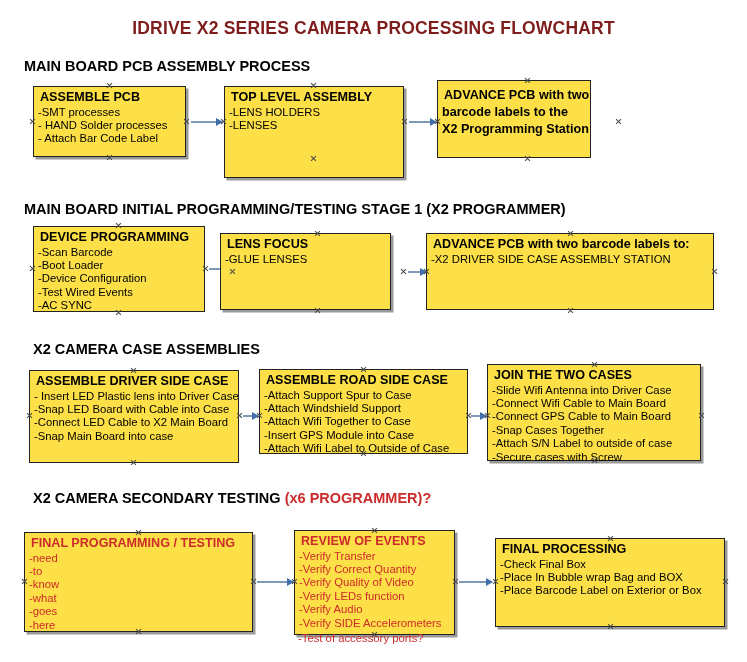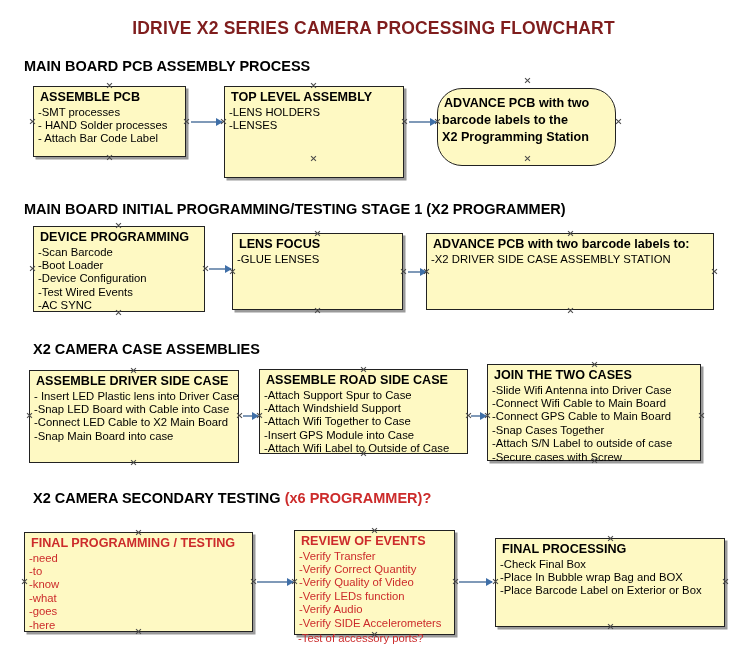--- a/index.html
+++ b/index.html
@@ -26,21 +26,21 @@
     position:absolute;
     font-size:14.5px;font-weight:bold;color:#000000;
     white-space:nowrap;
     letter-spacing:0px;
   }
   .section-title .accent{color:#cc2b2b;}
 
   
   .box{
     position:absolute;
-    background:#fef9c3;
+    background:#fde047;
     border:1px solid #222222;
     box-sizing:border-box;
     box-shadow:2.5px 2.5px 0 0 #9a9a9a;
     padding:3px 4px 8px 4px;
     overflow:visible;
   }
   .box.noshadow{box-shadow:none;}
   .box-title{
     font-size:12.6px;font-weight:bold;color:#000000;
     line-height:14.5px;
@@ -122,21 +122,21 @@
     <div class="box-line">-LENS HOLDERS</div>
     <div class="box-line">-LENSES</div>
   </div>
   <div class="hx" style="left:310px;top:82px;"></div>
   <div class="hx" style="left:220px;top:118px;"></div>
   <div class="hx" style="left:401px;top:118px;"></div>
   <div class="hx" style="left:310px;top:155px;"></div>
 
   <div class="arrow" style="left:409px;top:121px;width:27px;"></div>
 
-  <div class="box bigbold noshadow" style="left:437px;top:88px;width:179px;height:78px;border-radius:25px;">
+  <div class="box bigbold noshadow" style="left:437px;top:80px;width:154px;height:78px;">
     <div class="box-title" style="margin-top:4px;">ADVANCE PCB with two</div>
     <div class="box-line">barcode labels to the</div>
     <div class="box-line"> X2 Programming Station</div>
   </div>
   <div class="hx" style="left:524px;top:77px;"></div>
   <div class="hx" style="left:434px;top:118px;"></div>
   <div class="hx" style="left:615px;top:118px;"></div>
   <div class="hx" style="left:524px;top:155px;"></div>
 
   <div class="section-title" style="left:24px;top:201px;">MAIN BOARD INITIAL PROGRAMMING/TESTING STAGE 1 (X2 PROGRAMMER)</div>
@@ -149,21 +149,21 @@
     <div class="box-line">-Test Wired Events</div>
     <div class="box-line">-AC SYNC</div>
   </div>
   <div class="hx" style="left:115px;top:222px;"></div>
   <div class="hx" style="left:29px;top:265px;"></div>
   <div class="hx" style="left:202px;top:265px;"></div>
   <div class="hx" style="left:115px;top:309px;"></div>
 
   <div class="arrow" style="left:209px;top:268px;width:22px;"></div>
 
-  <div class="box" style="left:232px;top:233px;width:171px;height:77px;">
+  <div class="box" style="left:220px;top:233px;width:171px;height:77px;">
     <div class="box-title">LENS FOCUS</div>
     <div class="box-line">-GLUE LENSES</div>
   </div>
   <div class="hx" style="left:314px;top:230px;"></div>
   <div class="hx" style="left:229px;top:268px;"></div>
   <div class="hx" style="left:400px;top:268px;"></div>
   <div class="hx" style="left:314px;top:307px;"></div>
 
   <div class="arrow" style="left:408px;top:271px;width:18px;"></div>
 

